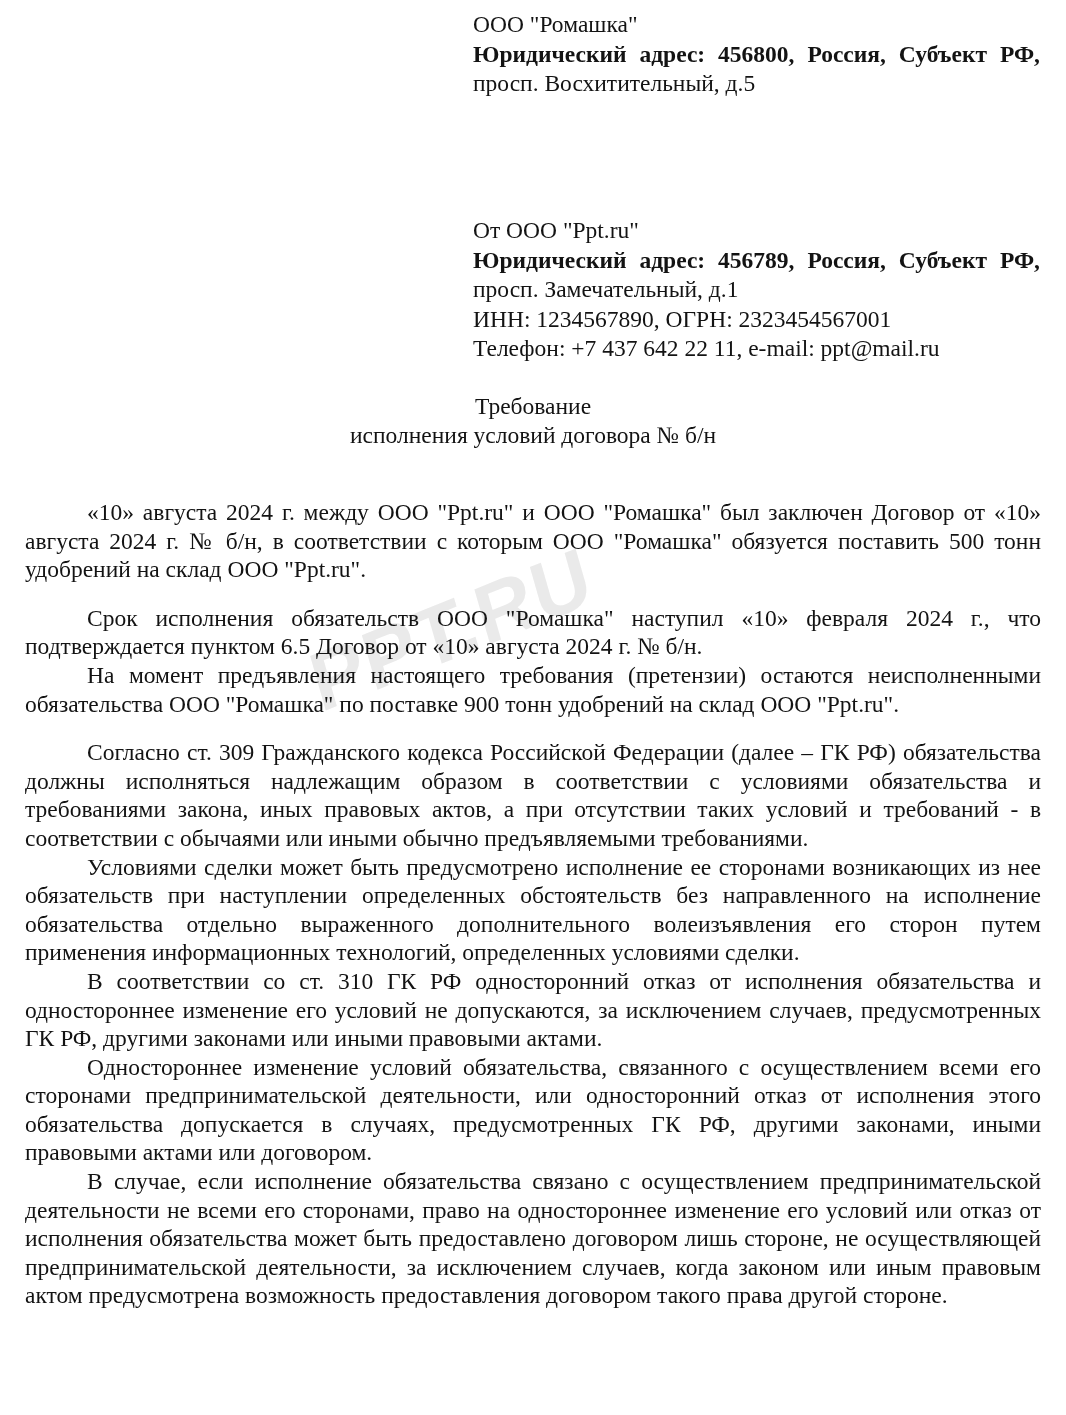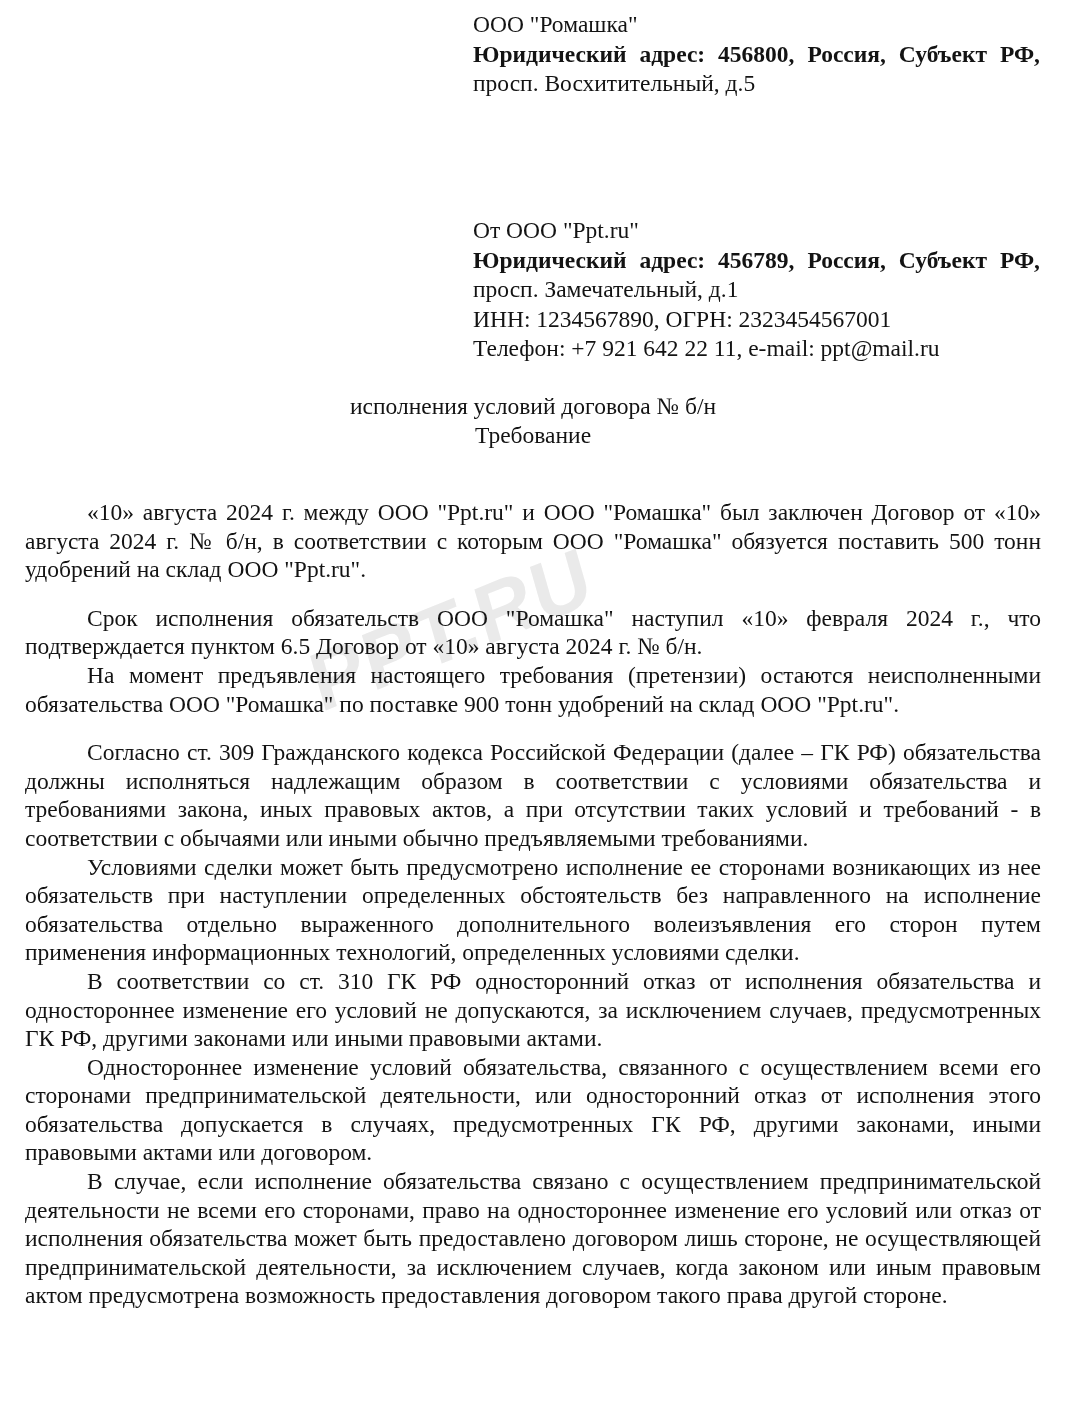--- a/index.html
+++ b/index.html
@@ -123,26 +123,26 @@
       <span class="addr-line">ООО "Ромашка"</span>
       <span class="addr-line justify-line">Юридический адрес: 456800, Россия, Субъект РФ,</span>
       <span class="addr-line">просп. Восхитительный, д.5</span>
     </div>
 
     <div class="addr-block second">
       <span class="addr-line">От ООО "Ppt.ru"</span>
       <span class="addr-line justify-line">Юридический адрес: 456789, Россия, Субъект РФ,</span>
       <span class="addr-line">просп. Замечательный, д.1</span>
       <span class="addr-line">ИНН: 1234567890, ОГРН: 2323454567001</span>
-      <span class="addr-line">Телефон: +7 921 642 22 11, e-mail: ppt@mail.ru</span>
+      <span class="addr-line">Телефон: +7 437 642 22 11, e-mail: ppt@mail.ru</span>
     </div>
 
     <div class="doc-title">
+      <span class="t-line">Требование</span>
       <span class="t-line">исполнения условий договора № б/н</span>
-      <span class="t-line">Требование</span>
     </div>
 
     <div class="body-text">
       <p class="para gap-before">«10» августа 2024 г. между ООО "Ppt.ru" и ООО "Ромашка" был заключен Договор  от «10» августа 2024 г. № б/н, в соответствии с которым ООО "Ромашка" обязуется поставить 500 тонн удобрений на склад ООО "Ppt.ru".</p>
       <p class="para gap-before">Срок исполнения обязательств ООО "Ромашка" наступил «10» февраля 2024 г., что подтверждается пунктом 6.5 Договор  от «10» августа 2024 г. № б/н.</p>
       <p class="para">На момент предъявления настоящего требования (претензии) остаются неисполненными обязательства ООО "Ромашка" по поставке 900 тонн удобрений на склад ООО "Ppt.ru".</p>
       <p class="para gap-before">Согласно ст. 309 Гражданского кодекса Российской Федерации (далее – ГК РФ) обязательства должны исполняться надлежащим образом в соответствии с условиями обязательства и требованиями закона, иных правовых актов, а при отсутствии таких условий и требований - в соответствии с обычаями или иными обычно предъявляемыми требованиями.</p>
       <p class="para">Условиями сделки может быть предусмотрено исполнение ее сторонами возникающих из нее обязательств при наступлении определенных обстоятельств без направленного на исполнение обязательства отдельно выраженного дополнительного волеизъявления его сторон путем применения информационных технологий, определенных условиями сделки.</p>
       <p class="para">В соответствии со ст. 310 ГК РФ односторонний отказ от исполнения обязательства и одностороннее изменение его условий не допускаются, за исключением случаев, предусмотренных ГК РФ, другими законами или иными правовыми актами.</p>
       <p class="para">Одностороннее изменение условий обязательства, связанного с осуществлением всеми его сторонами предпринимательской деятельности, или односторонний отказ от исполнения этого обязательства допускается в случаях, предусмотренных ГК РФ, другими законами, иными правовыми актами или договором.</p>

